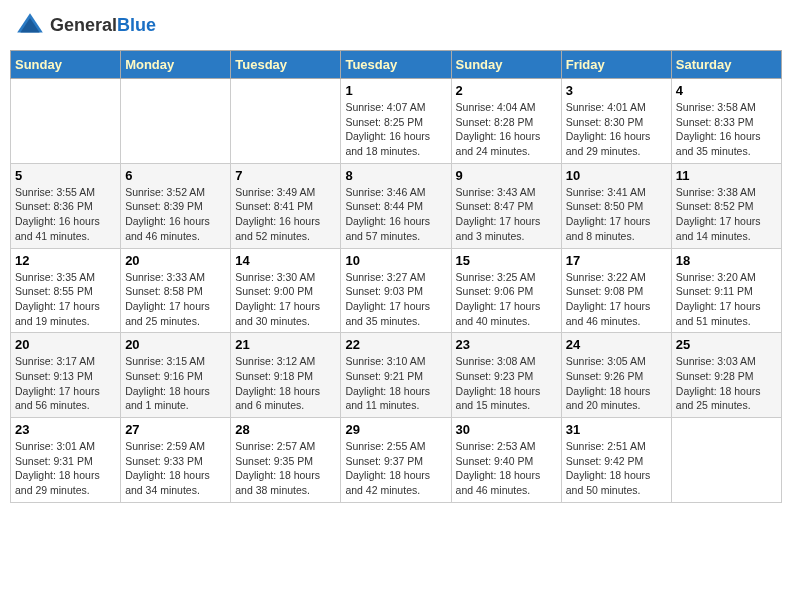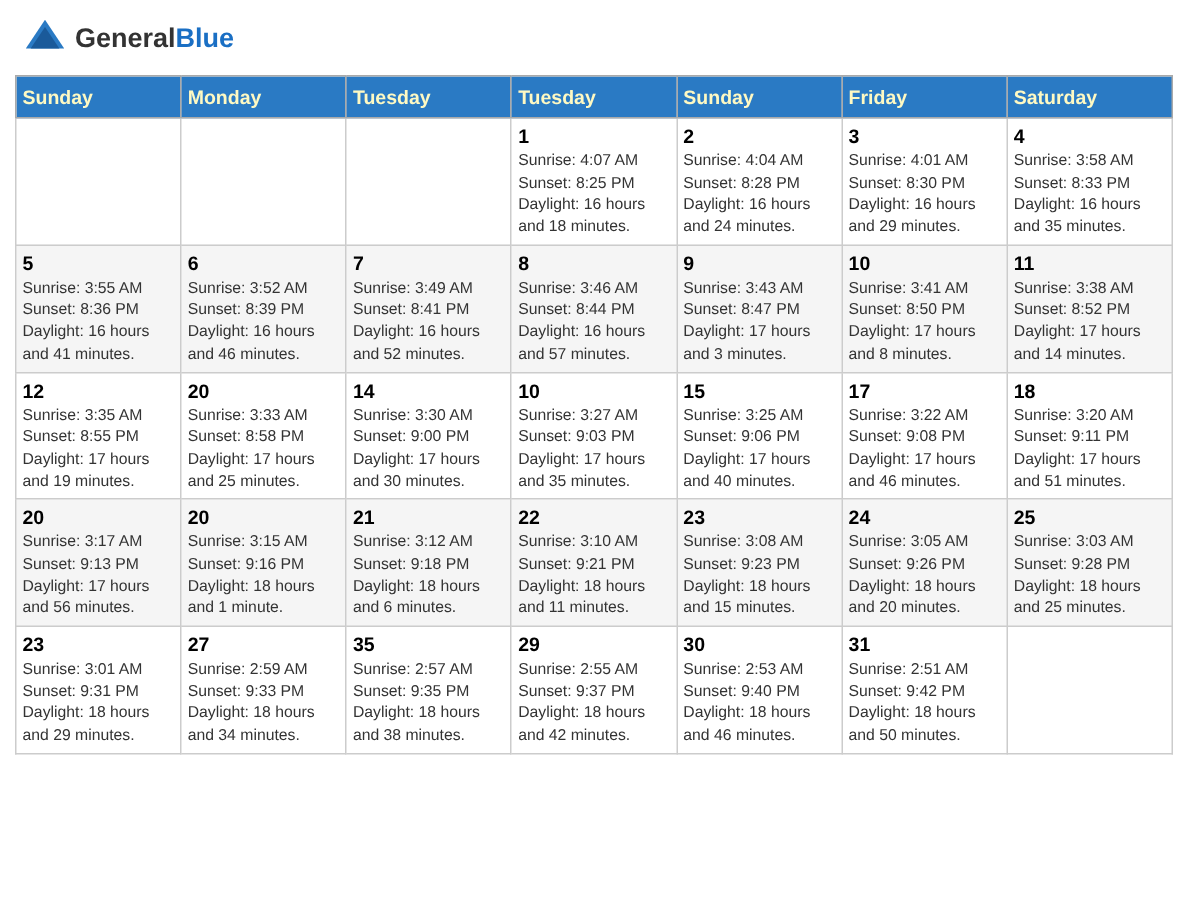--- a/index.html
+++ b/index.html
@@ -239,21 +239,21 @@
       <tr class="row-normal">
         <td>
           <span class="day-number">23</span>
           <div class="day-info">Sunrise: 3:01 AM<br>Sunset: 9:31 PM<br>Daylight: 18 hours and 29 minutes.</div>
         </td>
         <td>
           <span class="day-number">27</span>
           <div class="day-info">Sunrise: 2:59 AM<br>Sunset: 9:33 PM<br>Daylight: 18 hours and 34 minutes.</div>
         </td>
         <td>
-          <span class="day-number">35</span>
+          <span class="day-number">28</span>
           <div class="day-info">Sunrise: 2:57 AM<br>Sunset: 9:35 PM<br>Daylight: 18 hours and 38 minutes.</div>
         </td>
         <td>
           <span class="day-number">29</span>
           <div class="day-info">Sunrise: 2:55 AM<br>Sunset: 9:37 PM<br>Daylight: 18 hours and 42 minutes.</div>
         </td>
         <td>
           <span class="day-number">30</span>
           <div class="day-info">Sunrise: 2:53 AM<br>Sunset: 9:40 PM<br>Daylight: 18 hours and 46 minutes.</div>
         </td>

